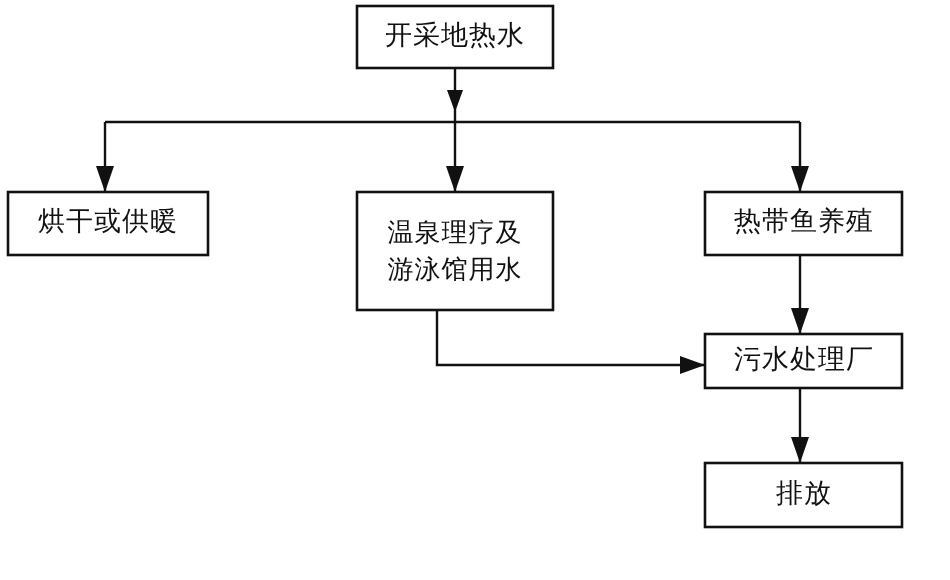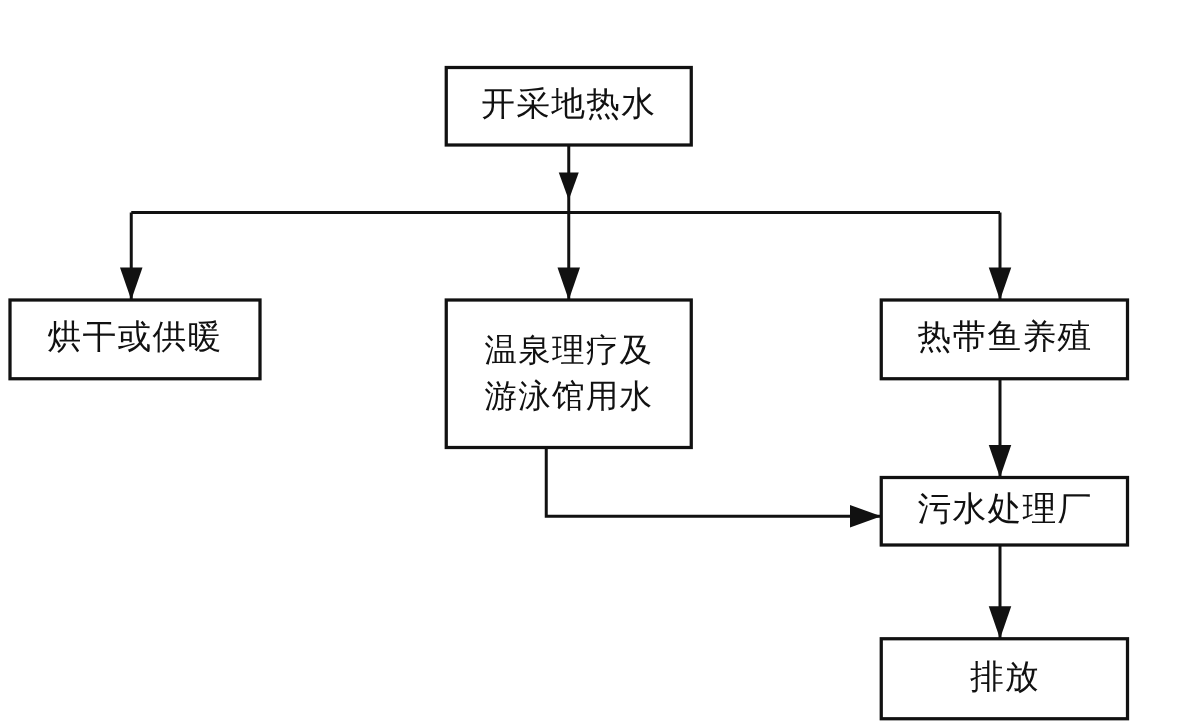--- a/index.html
+++ b/index.html
@@ -11,21 +11,20 @@
     width: 950px;
     height: 580px;
     font-family: "Liberation Serif", "DejaVu Serif", serif;
     overflow: hidden;
   }
   #flowchart-root {
     position: relative;
     width: 950px;
     height: 524px;
     background: #ffffff;
-    margin-top: 48px;
   }
   svg.diagram {
     position: absolute;
     top: 0;
     left: 0;
     width: 950px;
     height: 580px;
     display: block;
   }
   .node-box {

